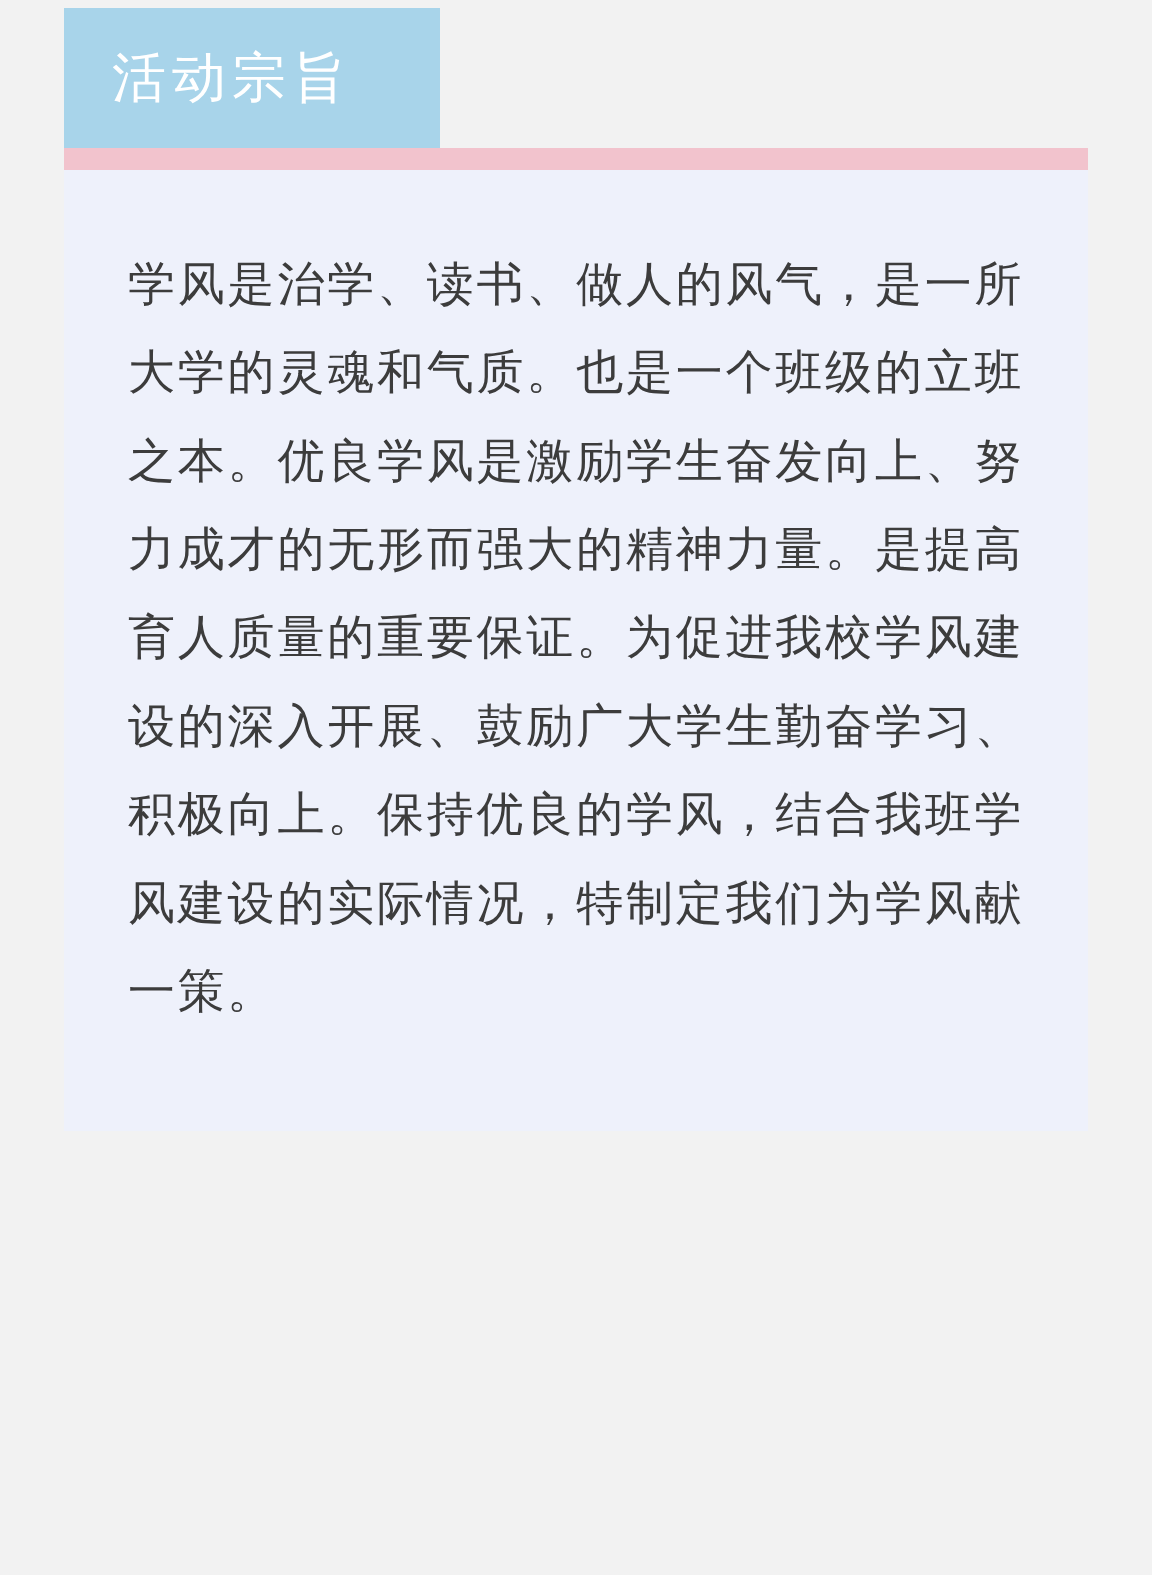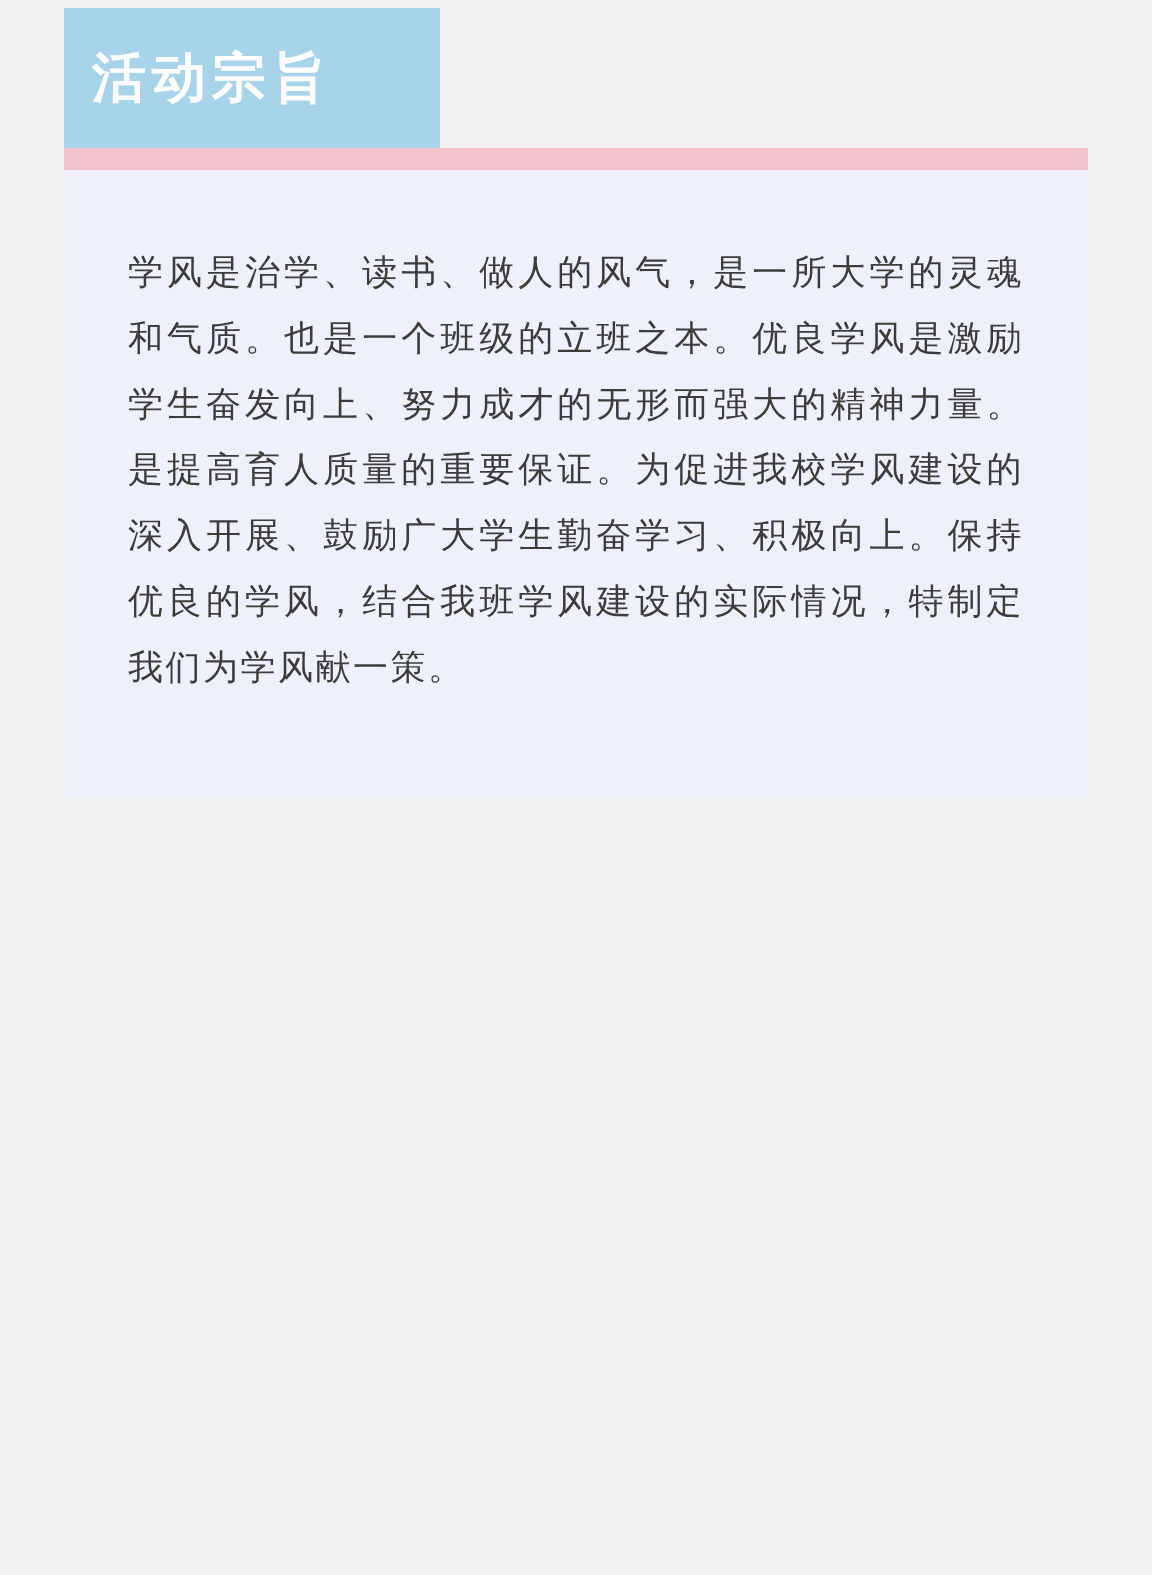--- a/index.html
+++ b/index.html
@@ -33,38 +33,38 @@
     width: 376px;
     height: 140px;
     background: #a8d4ea;
     display: flex;
     align-items: center;
   }
   .header-title {
     color: #ffffff;
     font-size: 54px;
     letter-spacing: 6px;
-    font-weight: 700;
-    padding-left: 28px;
+    font-weight: 400;
+    padding-left: 48px;
     font-family: "DejaVu Sans", "Liberation Sans", sans-serif;
   }
   .pink-bar {
     width: 1024px;
     height: 22px;
     background: #f2c3cd;
   }
   .body-card {
     width: 1024px;
     background: #eef1fb;
     box-sizing: border-box;
     padding: 70px 64px 64px 64px;
   }
   .body-text {
     color: #3c3c3c;
-    font-size: 35px;
+    font-size: 47px;
     line-height: 1.88;
     letter-spacing: 2.5px;
     text-align: justify;
     font-family: "DejaVu Sans", "Liberation Sans", sans-serif;
   }
   .sec1 .body-card { padding-bottom: 96px; }
   .sec2 .body-card { padding-top: 72px; padding-bottom: 60px; }
   .spacer-top { height: 8px; }
 </style>
 </head>

